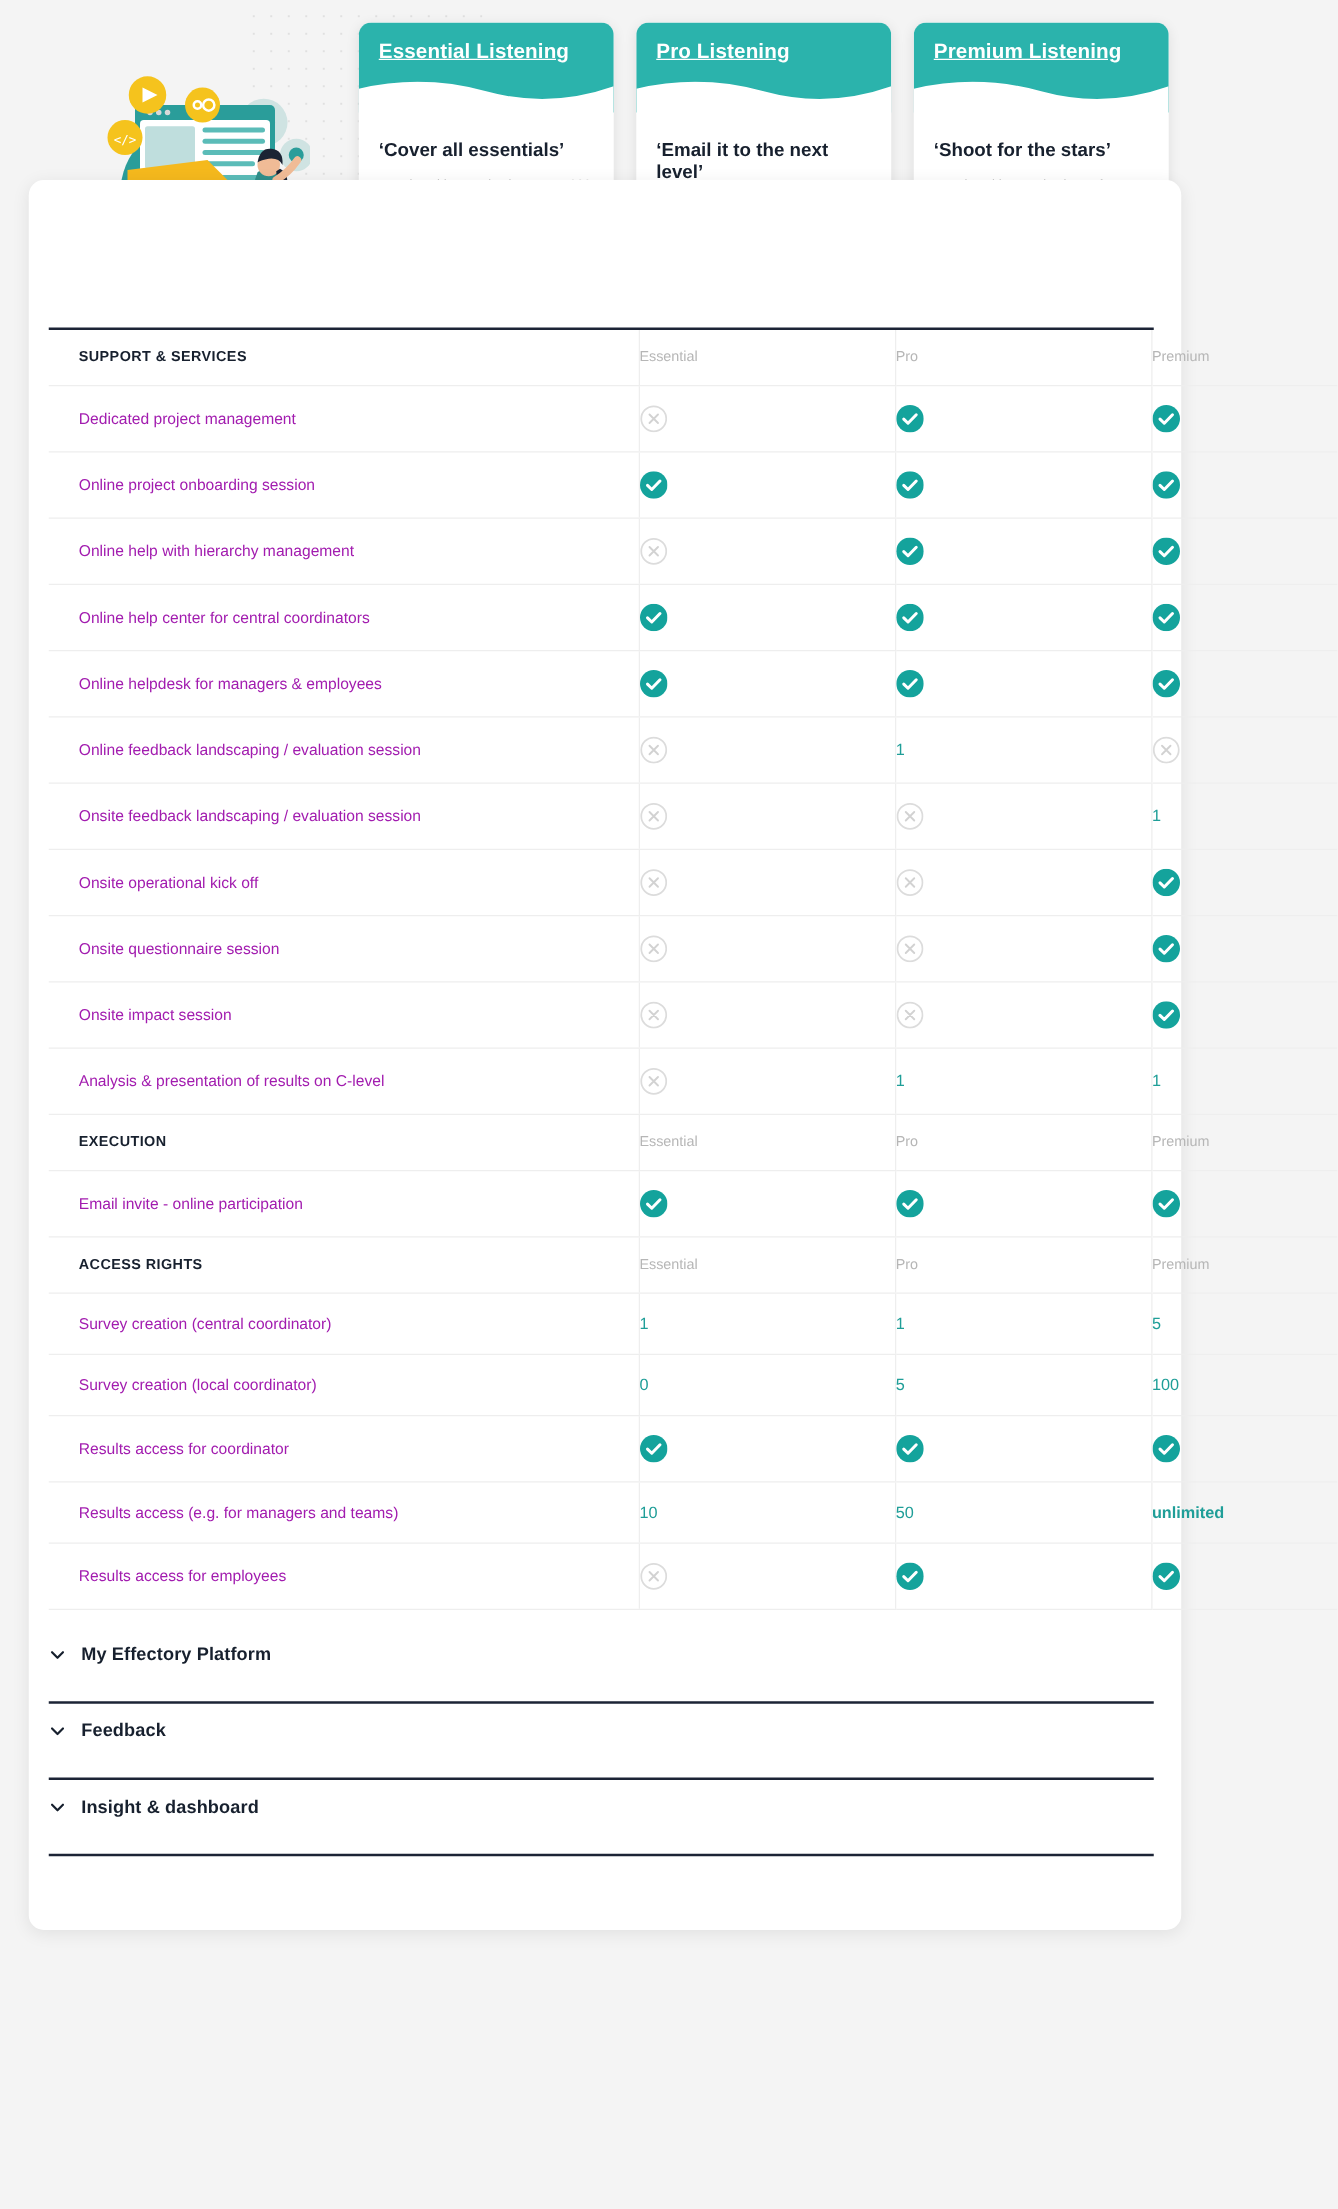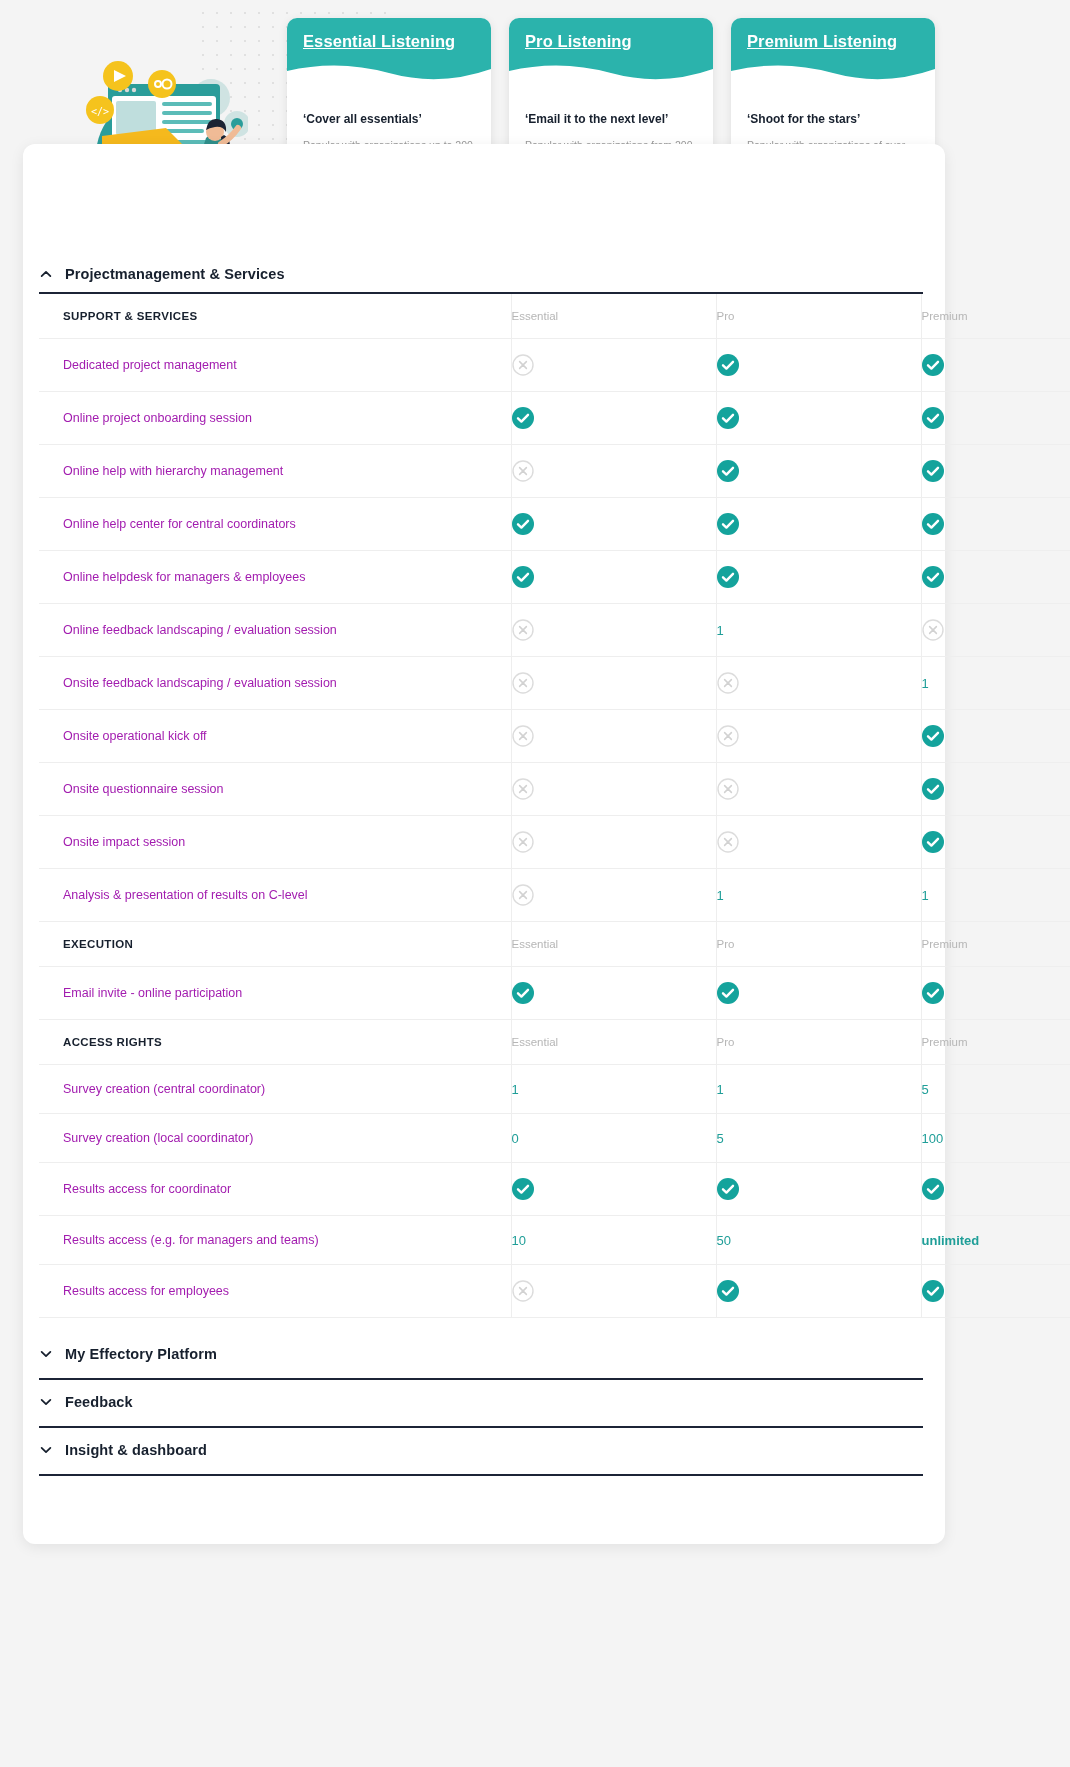--- a/index.html
+++ b/index.html
@@ -63,21 +63,21 @@
     left: 16px; top: 14px;
     color: #ffffff;
     font-size: 16.5px;
     font-weight: bold;
     letter-spacing: .1px;
     white-space: nowrap;
     text-decoration: underline;
   }
   .card-body { padding: 22px 16px 0 16px; }
   .card-slogan {
-    font-size: 12px;
+    font-size: 15px;
     font-weight: bold;
     color: #17202e;
     margin-bottom: 12px;
   }
   .card-desc {
     font-size: 10.5px;
     line-height: 1.45;
     color: #9a9a9a;
     margin-bottom: 15px;
     min-height: 30px;
@@ -173,21 +173,21 @@
   }
   .val.wide { font-weight: bold; }
 
   
   .mark { display: inline-block; vertical-align: middle; }
   .mark svg { display: block; }
 
   
   .collapsed-list { margin-top: 14px; }
   .collapsed-sec { }
-  .collapsed-sec .acc-head { padding: 14px 0 16px 0; }
+  .collapsed-sec .acc-head { padding: 14px 0 29px 0; }
 </style>
 </head>
 <body>
 
 <div id="page">
 
   <div class="dots"></div>
 
   <div class="illo">
     <svg viewBox="0 0 170 195" width="170" height="195" aria-hidden="true">
@@ -285,26 +285,20 @@
         <div class="card-slogan">‘Shoot for the stars’</div>
         <div class="card-desc">Popular with organizations of over 1000 employees</div>
         <button class="quote-btn">get a quote</button>
       </div>
     </div>
   </div>
 
   <div class="panel">
     <div class="panel-inner">
 
-      <div class="acc-head">
-        <svg class="chev" viewBox="0 0 16 16">
-          <path d="M3 10.5 L8 5.5 L13 10.5" fill="none" stroke="currentColor" stroke-width="2" stroke-linecap="round" stroke-linejoin="round"></path>
-        </svg>
-        <span class="acc-title">Projectmanagement &amp; Services</span>
-      </div>
       <div class="rule-thick"></div>
 
       <table class="cmp">
         <colgroup>
             <col class="c-label">
             <col class="c-plan">
             <col class="c-plan">
             <col class="c-plan">
           </colgroup>
         <tbody id="cmp-body">

